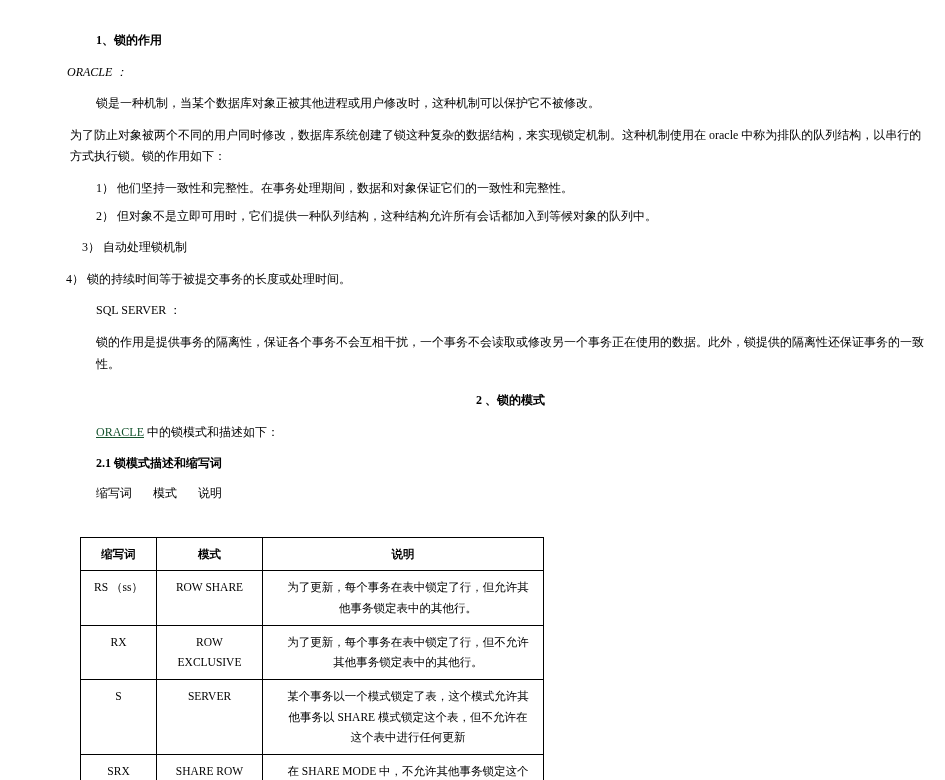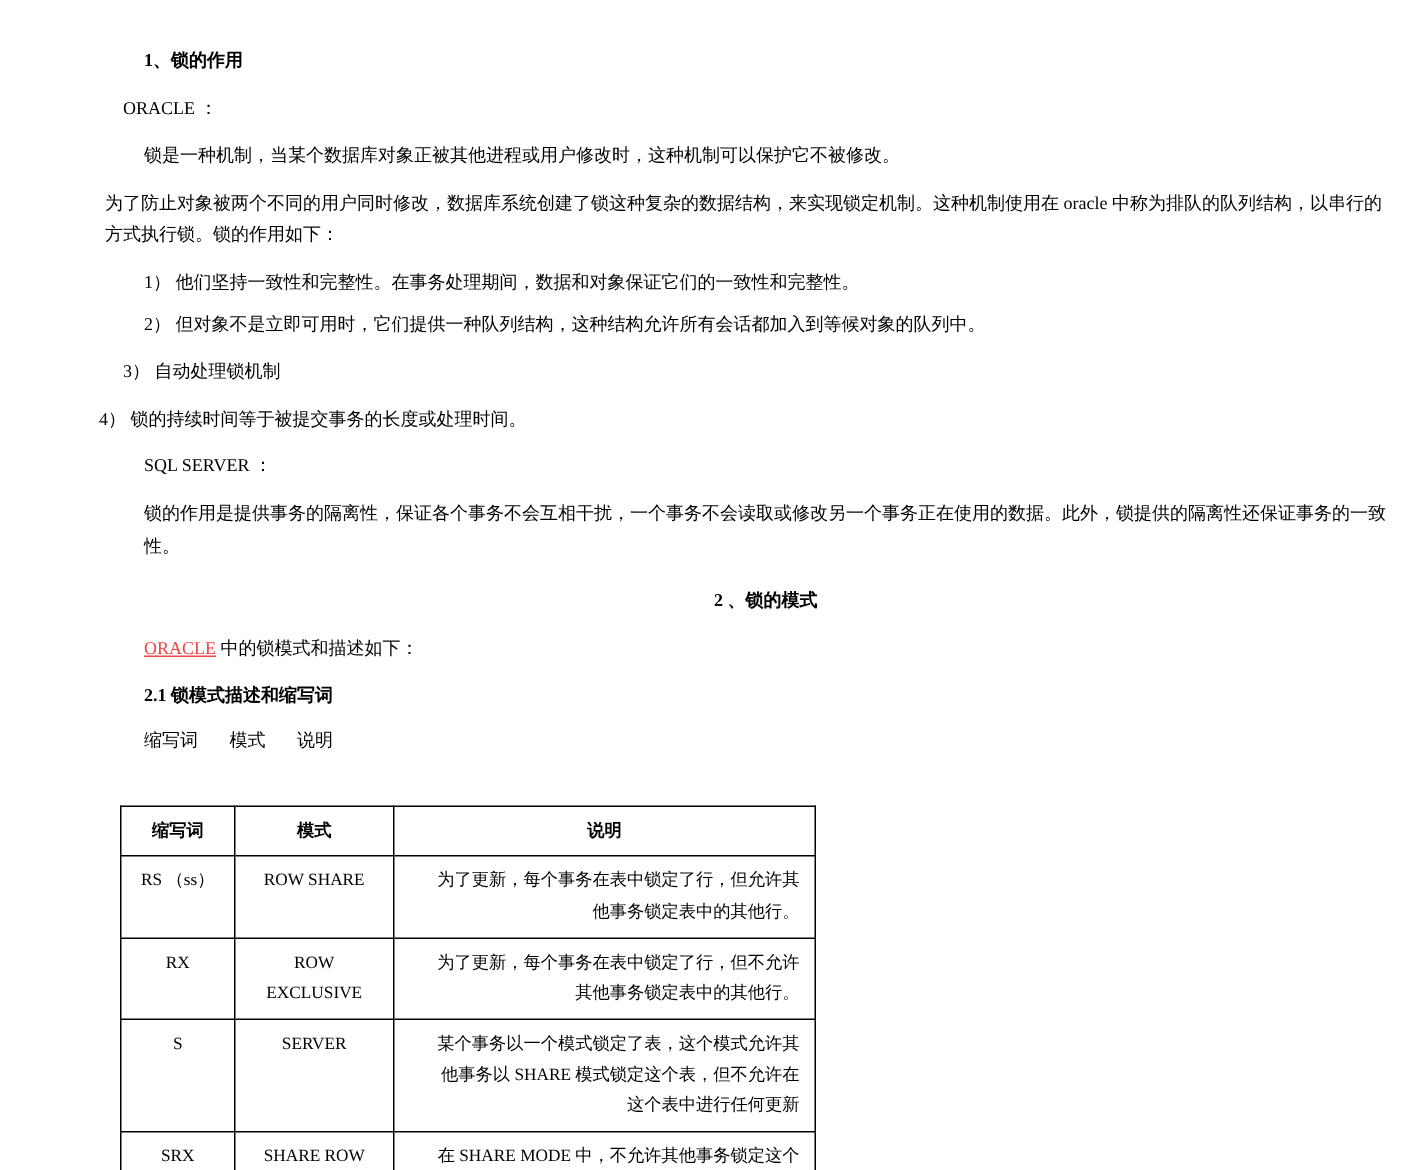--- a/index.html
+++ b/index.html
@@ -28,21 +28,21 @@
     }
     .list-item {
       margin: 6px 0 6px 30px;
     }
     .section-heading {
       font-weight: bold;
       margin: 15px 0 8px 30px;
       text-align: center;
     }
     .link {
-      color: #ef4444;
+      color: #14532d;
       text-decoration: underline;
     }
     .sub-heading {
       font-weight: bold;
       margin: 10px 0 8px 30px;
     }
     .field-labels {
       margin: 8px 0 8px 30px;
     }
     .field-labels span {
@@ -56,31 +56,31 @@
       font-size: 11.5px;
       font-family: "SimSun", "宋体", serif;
     }
     table th, table td {
       border: 1px solid #000;
       padding: 6px 10px;
       vertical-align: top;
     }
     table .col1 { width: 55px; text-align: center; }
     table .col2 { width: 85px; text-align: center; }
-    table .col3 { width: 250px; text-align: right; padding-left: 20px; }
+    table .col3 { width: 250px; text-align: center; padding-left: 20px; }
     table thead .col3 { text-align: center; padding-left: 10px; }
   </style>
 </head>
 <body>
 
 <div class="content">
 
   <div class="heading-1">1、锁的作用</div>
 
-  <div class="para-text" style="margin-left:16px;">ORACLE ：</div>
+  <div class="para-text" style="margin-left:1px;font-style:italic;">ORACLE ：</div>
 
   <div class="para-indent">锁是一种机制，当某个数据库对象正被其他进程或用户修改时，这种机制可以保护它不被修改。</div>
 
   <div class="para-text" style="margin-left:4px;">为了防止对象被两个不同的用户同时修改，数据库系统创建了锁这种复杂的数据结构，来实现锁定机制。这种机制使用在  oracle 中称为排队的队列结构，以串行的方式执行锁。锁的作用如下：</div>
 
   <div class="list-item">1）  他们坚持一致性和完整性。在事务处理期间，数据和对象保证它们的一致性和完整性。</div>
   <div class="list-item">2）  但对象不是立即可用时，它们提供一种队列结构，这种结构允许所有会话都加入到等候对象的队列中。</div>
   <div class="para-text" style="margin-left:16px;">3）  自动处理锁机制</div>
   <div class="para-text" style="margin-left:0;">4）  锁的持续时间等于被提交事务的长度或处理时间。</div>
 

